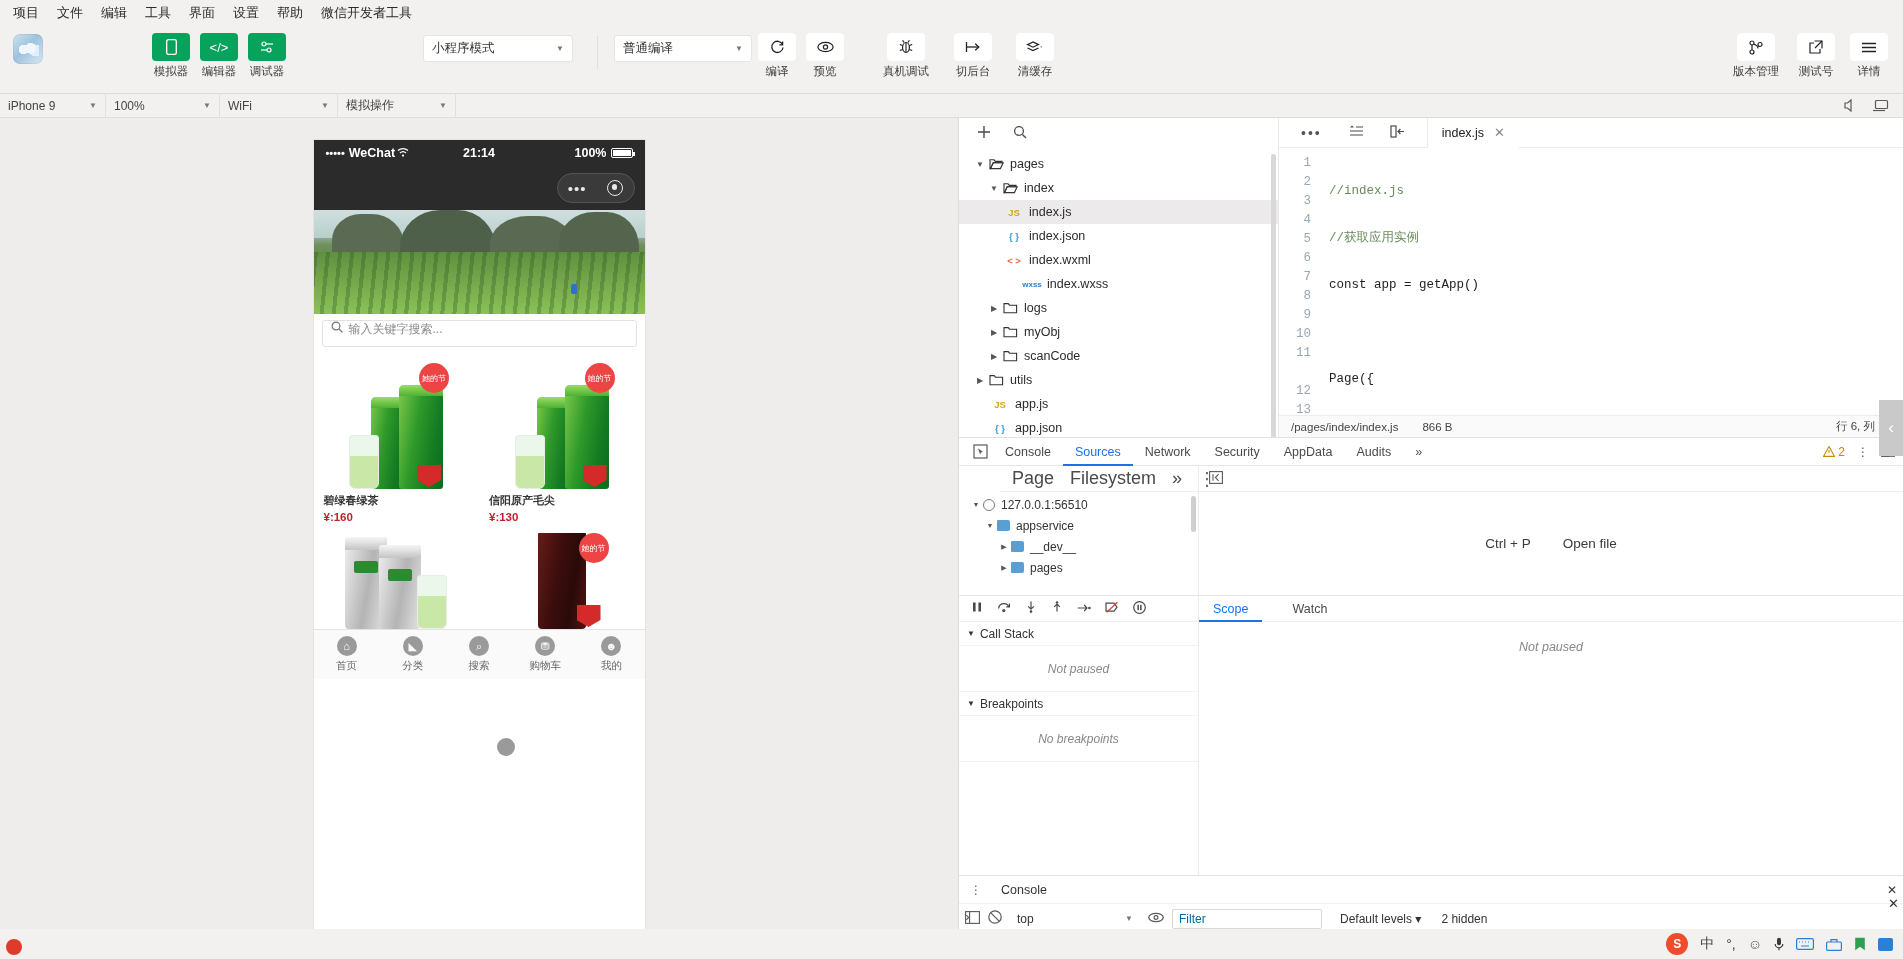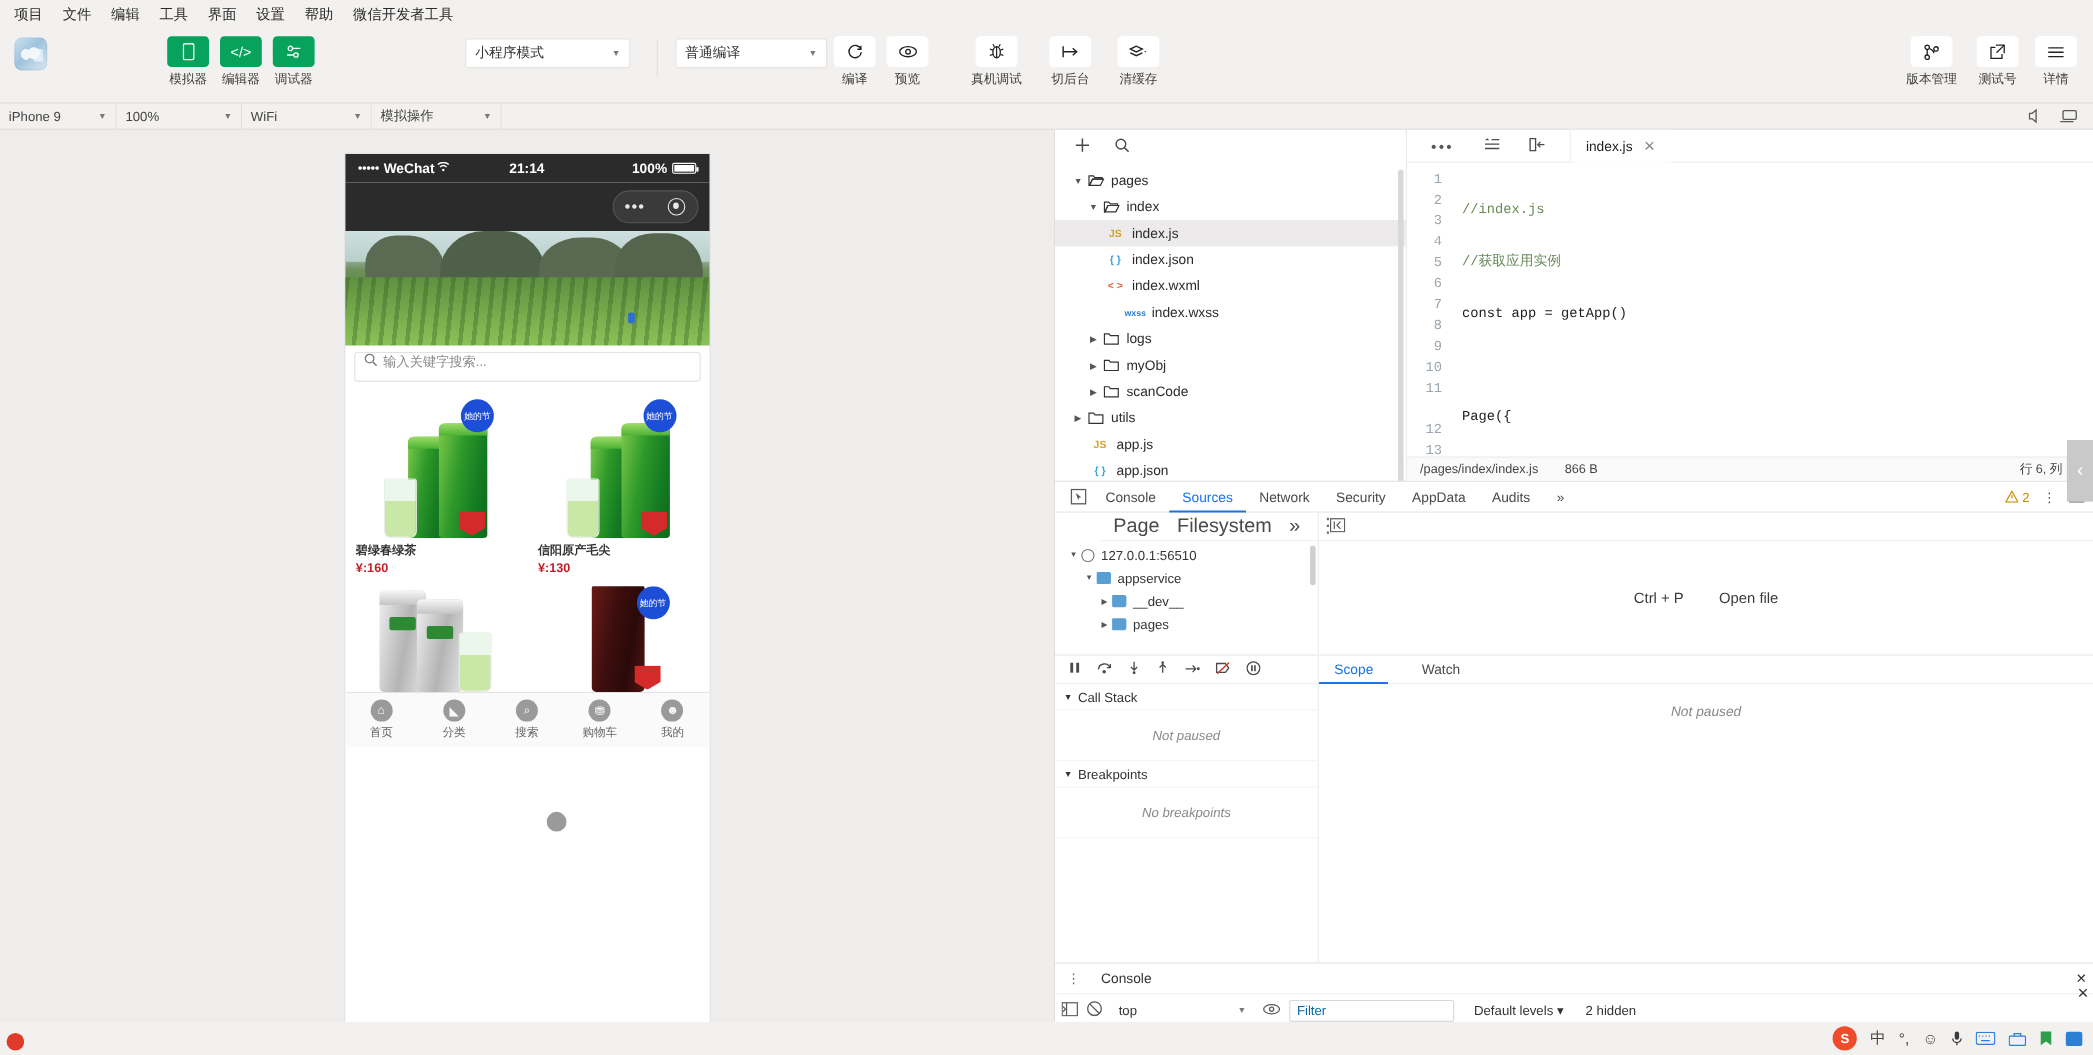--- a/index.html
+++ b/index.html
@@ -134,21 +134,21 @@
   .prod .price { font-size:11.5px; color:#c2202a; margin-top:3px; font-weight:bold; }
 
   
   .can-g { width:34px; height:92px; border-radius:5px 5px 3px 3px;
     background:linear-gradient(100deg,#7ec94b 0%,#2f9a2a 40%,#137a22 75%,#0d6b1e 100%); position:relative; }
   .can-g::before{content:"";position:absolute;left:0;right:0;top:0;height:11px;border-radius:5px 5px 0 0;
     background:linear-gradient(#9bdc66,#4cb234);}
   .can-g2 { width:44px; height:104px; margin-left:-6px; z-index:2; }
   .glass { width:30px; height:54px; border-radius:3px 3px 6px 6px;
     background:linear-gradient(#eaf7ea 0 38%, #c9e8a7 38% 100%); border:1px solid #e6eee6; margin-right:-8px; z-index:3;}
-  .badge-r { position:absolute; width:30px; height:30px; border-radius:50%; background:#1d4ed8;
+  .badge-r { position:absolute; width:30px; height:30px; border-radius:50%; background:#ef4444;
     color:#fff; font-size:8px; display:flex; align-items:center; justify-content:center; right:20px; top:2px; z-index:5;}
   .seal { position:absolute; bottom:2px; right:28px; width:24px; height:22px; background:#d42a2a;
     z-index:5; clip-path:polygon(0 0,100% 0,100% 68%,50% 100%,0 68%); }
 
   .can-s { width:42px; height:92px; border-radius:4px;
     background:linear-gradient(100deg,#efefef 0%,#c9c9c9 35%,#b4b4b4 55%,#e4e4e4 100%); position:relative;}
   .can-s::before{content:"";position:absolute;left:0;right:0;top:0;height:13px;border-radius:4px 4px 0 0;
     background:linear-gradient(#f6f6f6,#c4c4c4);}
   .can-s .em { position:absolute; left:50%; top:24px; transform:translateX(-50%);
     width:24px; height:12px; background:#2d8a33; border-radius:2px; }

